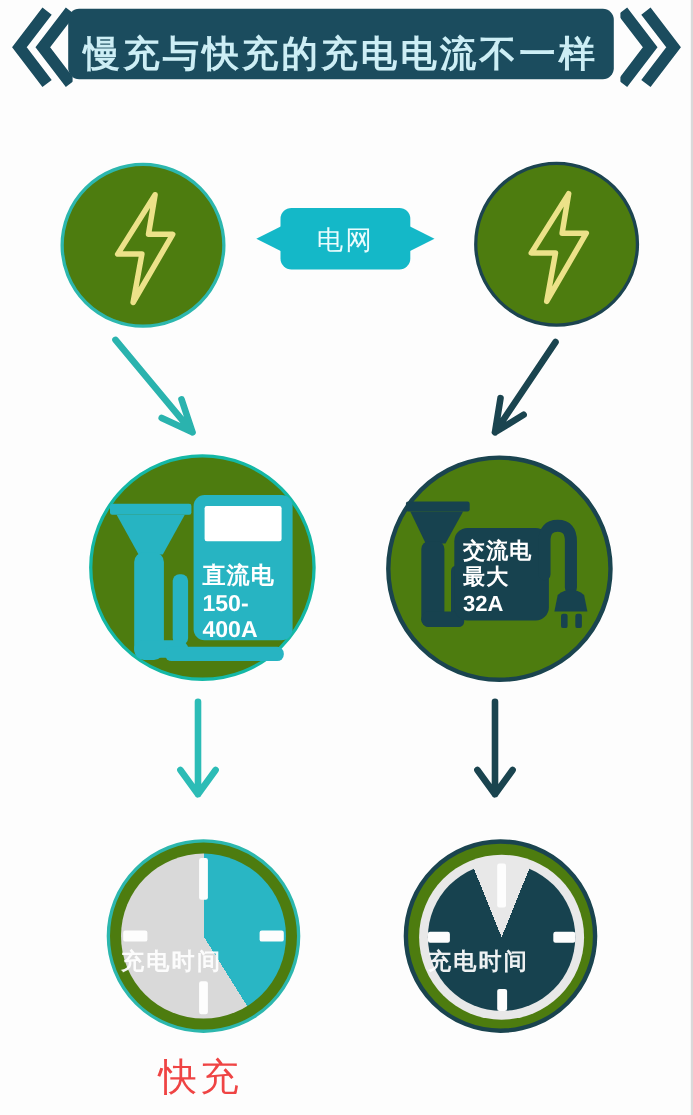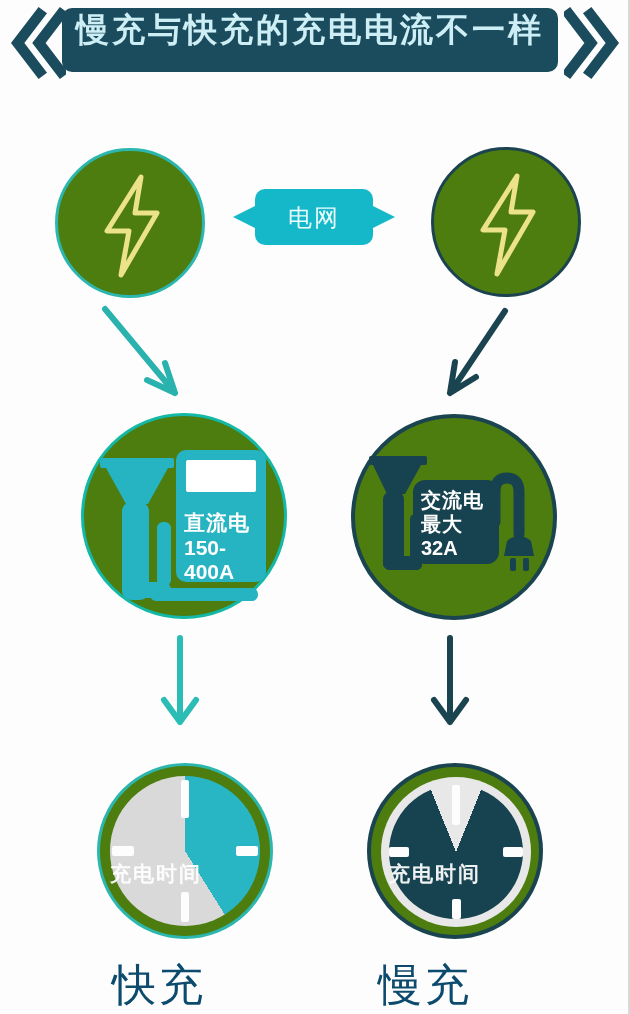--- a/index.html
+++ b/index.html
@@ -6,21 +6,21 @@
   body { font-family:"Liberation Sans","DejaVu Sans",sans-serif; background:#fff; }
   .page {
     position:relative; width:630px; height:1014px; background:#fdfdfd;
     overflow:hidden; border-right:2px solid #d9d9d9;
   }
 
   
   .hdr-banner {
     position:absolute; left:62px; top:8px; width:496px; height:64px;
     background:#1b4c5e; border-radius:10px;
-    display:flex; align-items:flex-start; justify-content:center;
+    display:flex; align-items:flex-end; justify-content:center;
   }
   .hdr-title {
     color:#cdeef5; font-size:33px; font-weight:bold; letter-spacing:3px;
     white-space:nowrap;
   }
   .chev { position:absolute; top:5px; width:58px; height:76px; }
   .chev.left  { left:8px; }
   .chev.right { left:564px; }
 
   
@@ -64,22 +64,22 @@
   .t6s { left:63px; bottom:0;   width:9px;  height:20px; }
   .t3s { right:0;   top:62px;   width:20px; height:10px; }
   .t9s { left:0;    top:62px;   width:20px; height:10px; }
   .clock-text {
     position:absolute; left:0; top:56%; width:100%; text-align:left;
     color:#ffffff; font-size:21px; letter-spacing:2px; opacity:.93; font-weight:bold;
   }
 
   
   .bottom-label {
-    position:absolute; top:956px; width:140px; 
-    font-size:44px; color:#0c4a6e; letter-spacing:3px;
+    position:absolute; top:956px; width:140px; text-align:center;
+    font-size:35px; color:#ef4444; letter-spacing:3px;
   }
   .bl-fast { left:112px; }
   .bl-slow { left:378px; }
 </style>
 </head>
 <body>
 
 <div class="page">
 
   <svg class="chev left" viewBox="0 0 60 76">
@@ -181,15 +181,14 @@
         <div class="tick t12s"></div>
         <div class="tick t6s"></div>
         <div class="tick t3s"></div>
         <div class="tick t9s"></div>
         <div class="clock-text">充电时间</div>
       </div>
     </div>
   </div>
 
   <div class="bottom-label bl-fast">快充</div>
-  <div class="bottom-label bl-slow">慢充</div>
 
 </div>
 
 </body></html>

